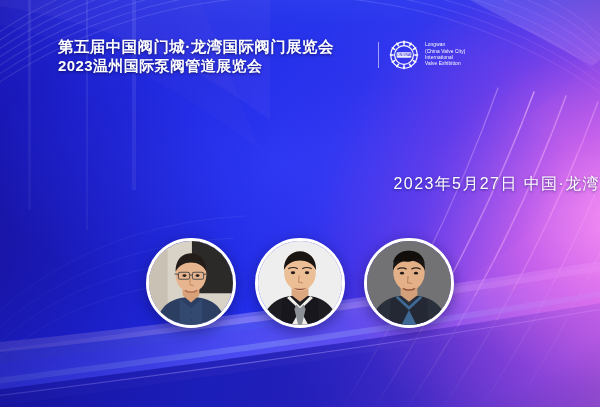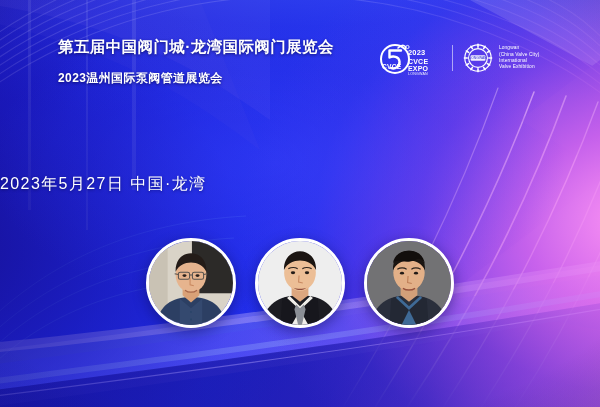--- a/index.html
+++ b/index.html
@@ -72,21 +72,21 @@
   
   .header{
     position:absolute;left:0;top:38px;width:600px;height:52px;padding-left:16px;
   }
   .head-titles{
     position:absolute;left:58px;top:0;width:300px;
     color:#ffffff;font-weight:bold;letter-spacing:.4px;
     text-shadow:0 1px 3px rgba(10,10,80,.75);
   }
   .head-line1{font-size:15.5px;line-height:18px;white-space:nowrap;}
-  .head-line2{font-size:12px;line-height:19px;white-space:nowrap;margin-top:13px;}
+  .head-line2{font-size:15px;line-height:19px;white-space:nowrap;margin-top:0;}
 
   .logos{position:absolute;left:378px;top:2px;display:flex;align-items:center;gap:10px;}
 
   .logo-cvce{position:relative;width:64px;height:36px;}
   .logo-cvce .cvce-txt{
     position:absolute;left:30px;top:9px;color:#fff;line-height:1;
   }
   .cvce-2023{font-size:7.5px;font-weight:bold;letter-spacing:.2px;}
   .cvce-expo{font-size:7px;font-weight:bold;letter-spacing:.2px;margin-top:1px;}
   .cvce-sub{font-size:3.6px;letter-spacing:.2px;margin-top:1px;opacity:.92;}
@@ -104,21 +104,21 @@
   .main-title{
     position:absolute;left:0;top:112px;width:600px;text-align:center;
     font-size:47px;font-weight:bold;letter-spacing:2px;line-height:56px;
     background:linear-gradient(180deg,#ffffff 0%,#fff7e2 34%,#ffe6a8 62%,#f6c85e 88%,#e8b03c 100%);
     -webkit-background-clip:text;background-clip:text;
     color:transparent;-webkit-text-fill-color:transparent;
     filter:drop-shadow(0 2px 5px rgba(12,8,80,.55));
     white-space:nowrap;
   }
   .date-line{
-    position:absolute;left:0;top:174px;width:600px;text-align:left;
+    position:absolute;left:0;top:174px;width:600px;text-align:right;
     color:#ffffff;font-size:16px;letter-spacing:1.4px;
     text-shadow:0 1px 3px rgba(10,10,80,.6);white-space:nowrap;
   }
 
   
   .portraits{position:absolute;left:0;top:238px;width:600px;height:96px;}
   .portrait{
     position:absolute;top:0;width:90px;height:90px;border-radius:50%;
     border:3px solid #ffffff;box-sizing:border-box;overflow:hidden;
     box-shadow:0 4px 14px rgba(10,8,70,.45);
@@ -228,36 +228,20 @@
 
   <div class="header">
 
     <div class="head-titles">
       <div class="head-line1">第五届中国阀门城·龙湾国际阀门展览会</div>
       <div class="head-line2">2023温州国际泵阀管道展览会</div>
     </div>
 
     <div class="logos">
 
-      <div class="logo-cvce">
-        <svg width="64" height="36" viewBox="0 0 64 36">
-          <g fill="none" stroke="#ffffff" stroke-width="2">
-            <circle cx="17" cy="19" r="14"></circle>
-          </g>
-          <path d="M11.5,10.5 L23,10.5 M11.5,10.5 L11.5,17.5 C15,15.5 21,16.5 21.5,21.5 C22,26.5 17,29.5 13,28" fill="none" stroke="#ffffff" stroke-width="2.4" stroke-linecap="round" stroke-linejoin="round"></path>
-          <path d="M20,8 C24,4 28,5 27.5,8.5" fill="none" stroke="#ffffff" stroke-width="1.6" stroke-linecap="round"></path>
-          <circle cx="29.5" cy="7" r="1.6" fill="none" stroke="#ffffff" stroke-width=".9"></circle>
-        </svg>
-        <div class="cvce-txt">
-          <div class="cvce-2023">2023</div>
-          <div class="cvce-expo">CVCE EXPO</div>
-          <div class="cvce-sub">LONGWAN</div>
-        </div>
-        <div class="cvce-name">CVCE</div>
-      </div>
 
       <div class="logo-div"></div>
 
       <div class="logo-lw">
         <svg width="30" height="30" viewBox="0 0 30 30">
           <g fill="none" stroke="#ffffff" stroke-width="1.2">
             <circle cx="15" cy="15" r="13.2"></circle>
             <circle cx="15" cy="15" r="9.4"></circle>
           </g>
           <g stroke="#ffffff" stroke-width="1.6" stroke-linecap="round">

